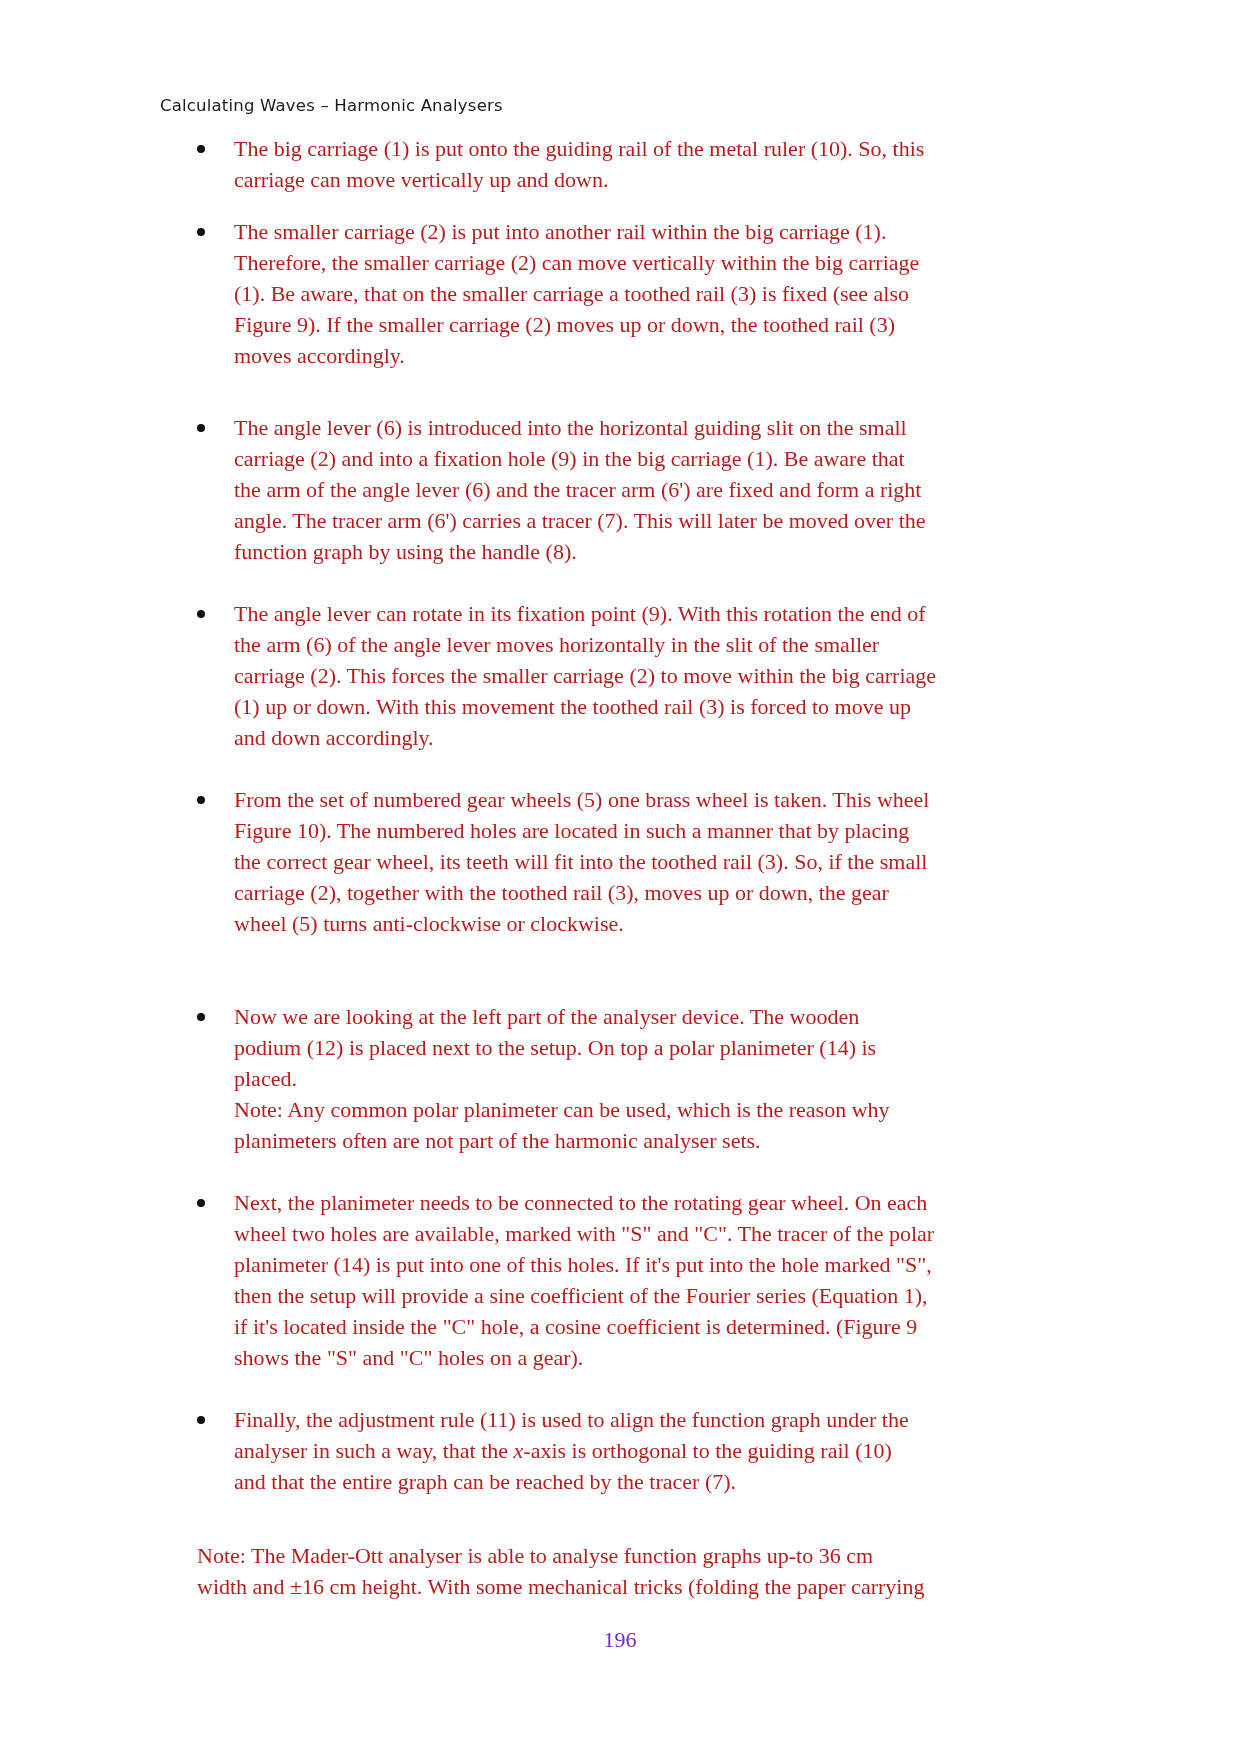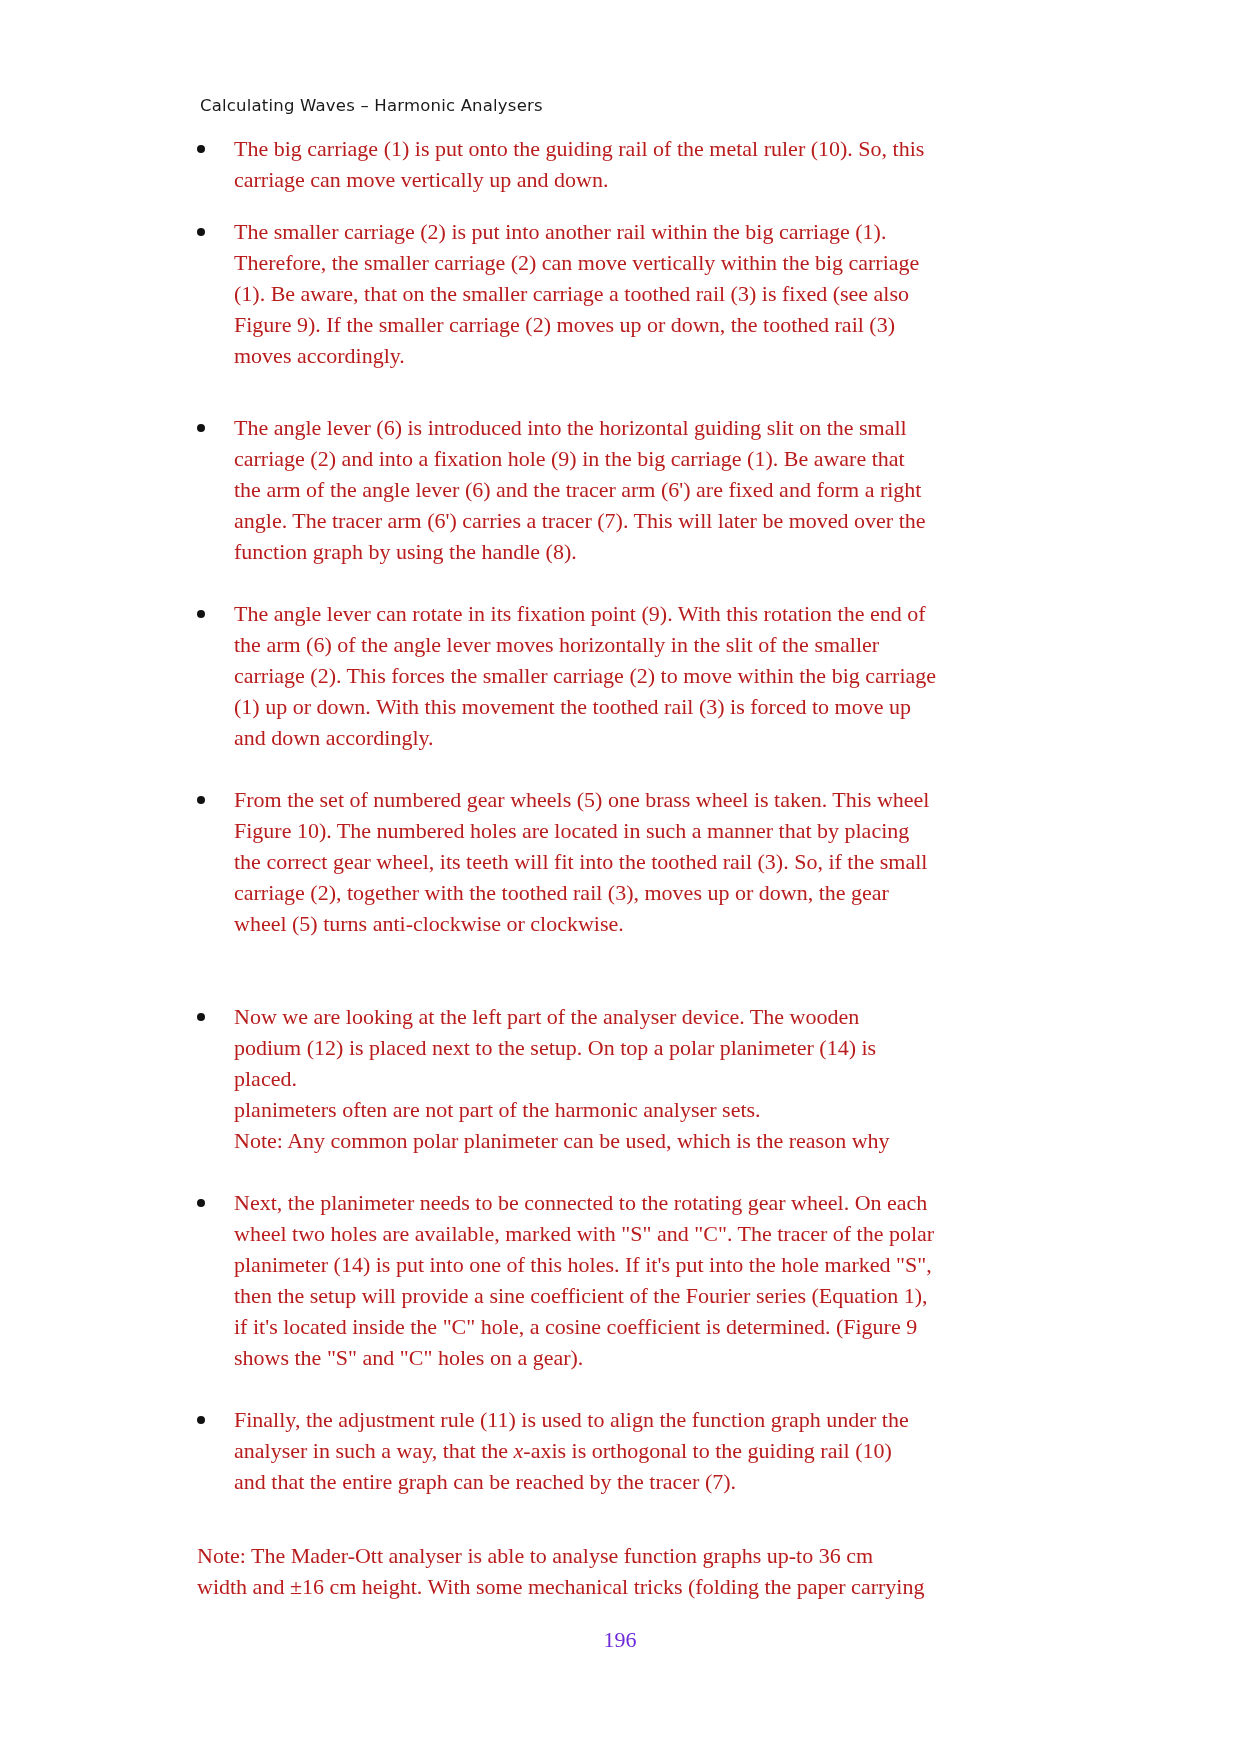--- a/index.html
+++ b/index.html
@@ -1,21 +1,20 @@
 <!DOCTYPE html>
 <html><head>
 <meta charset="utf-8">
 <style>
   html, body { margin: 0; padding: 0; background: #ffffff; }
   body { width: 1240px; height: 1754px; position: relative; overflow: hidden; color: #111111; }
   .header {
     position: absolute; left: 160px; top: 96px;
     font-family: "DejaVu Sans", sans-serif; font-size: 16.5px; color: #1a1a1a;
     letter-spacing: 0.2px;
-    margin-left: 40px;
   }
   .body-text { font-family: "Liberation Serif", serif; font-size: 22px; line-height: 31px; color: #b91c1c; }
   .bullet {
     position: absolute; left: 0; width: 1240px;
   }
   .bullet .dot {
     position: absolute; left: 197px; width: 8px; height: 8px; border-radius: 50%;
     background: #111; top: 12px;
   }
   .bullet .lines { position: absolute; left: 234px; width: 820px; }
@@ -83,22 +82,22 @@
     <span class="line">wheel (5) turns anti-clockwise or clockwise.</span>
   </div>
 </div>
 
 <div class="bullet body-text" style="top:1001px">
   <span class="dot"></span>
   <div class="lines">
     <span class="line">Now we are looking at the left part of the analyser device. The wooden</span>
     <span class="line">podium (12) is placed next to the setup. On top a polar planimeter (14) is</span>
     <span class="line">placed.</span>
+    <span class="line">Note: Any common polar planimeter can be used, which is the reason why</span>
     <span class="line">planimeters often are not part of the harmonic analyser sets.</span>
-    <span class="line">Note: Any common polar planimeter can be used, which is the reason why</span>
   </div>
 </div>
 
 <div class="bullet body-text" style="top:1187px">
   <span class="dot"></span>
   <div class="lines">
     <span class="line">Next, the planimeter needs to be connected to the rotating gear wheel. On each</span>
     <span class="line">wheel two holes are available, marked with "S" and "C". The tracer of the polar</span>
     <span class="line">planimeter (14) is put into one of this holes. If it's put into the hole marked "S",</span>
     <span class="line">then the setup will provide a sine coefficient of the Fourier series (Equation 1),</span>

